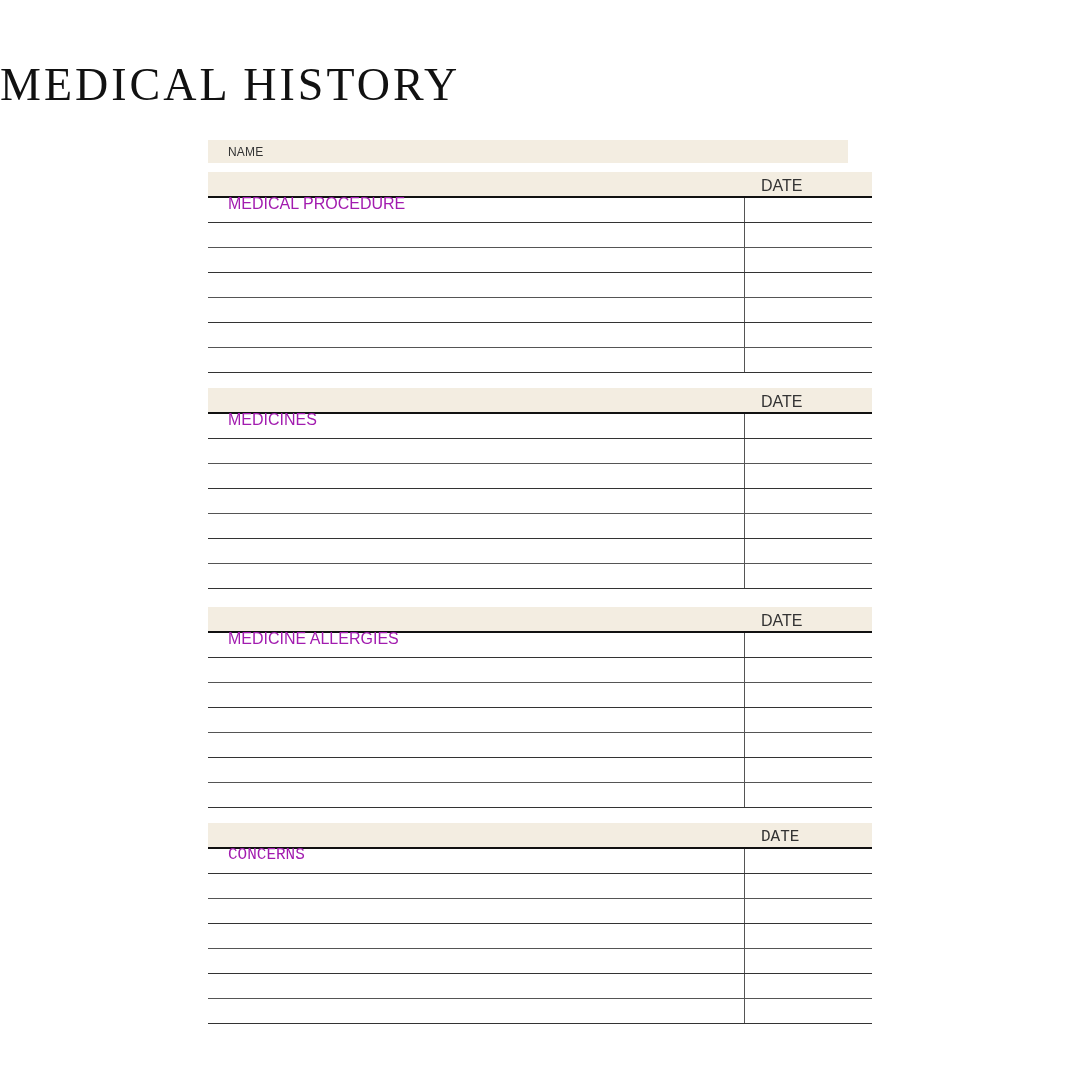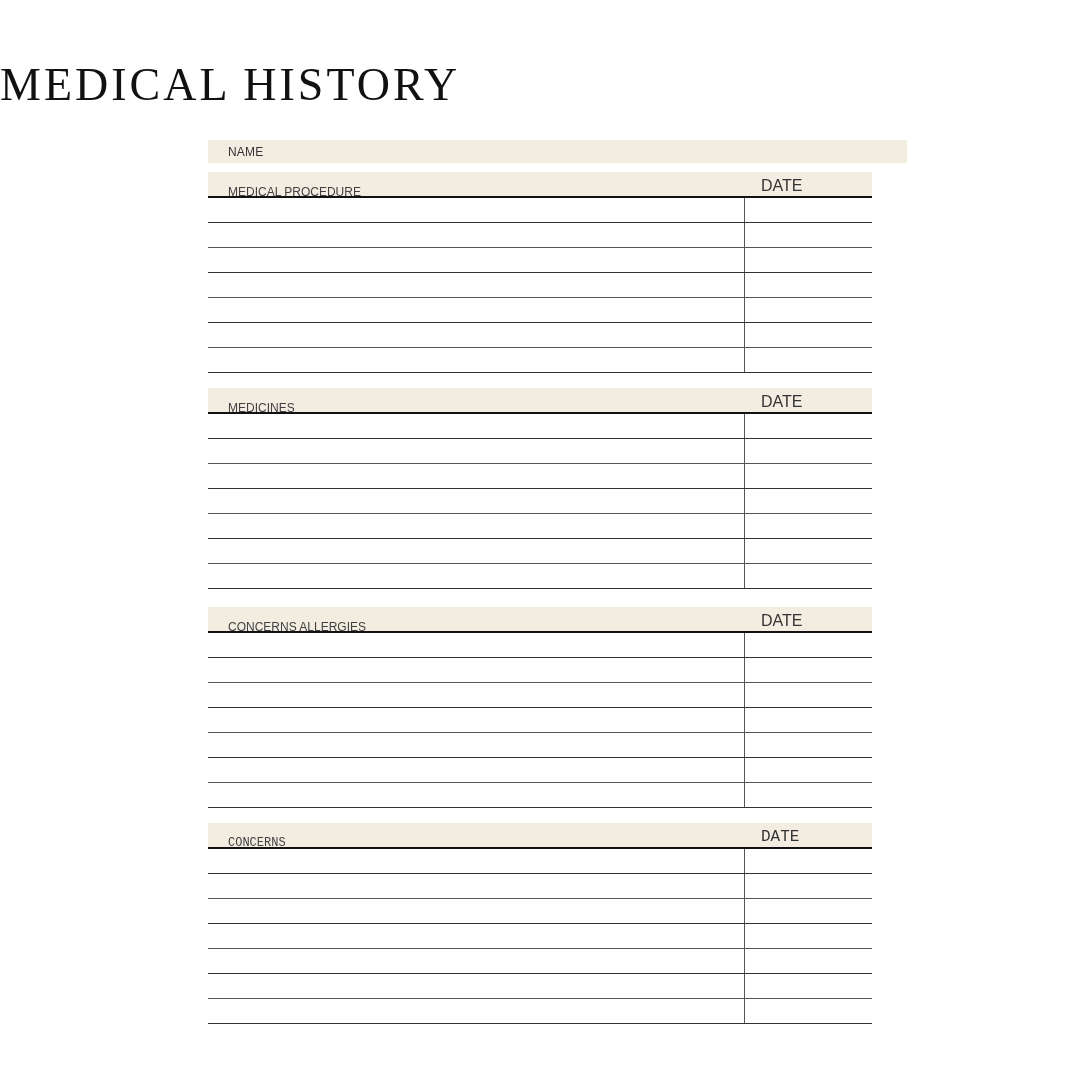--- a/index.html
+++ b/index.html
@@ -1,22 +1,22 @@
 <!DOCTYPE html>
 <html><head>
 <meta charset="utf-8">
 <style>
   html, body { margin:0; padding:0; background:#ffffff; }
   body { width:1080px; height:1080px; position:relative; overflow:hidden; font-family:"Liberation Sans", sans-serif; }
   .title { position:absolute; top:58px; left:0; width:1080px; text-align:left; font-family:"Liberation Serif", "DejaVu Serif", serif; font-size:46px; letter-spacing:3px; color:#111; }
-  .name-bar { position:absolute; left:208px; top:140px; width:699px; height:23px; background:#f3ede1; }
+  .name-bar { position:absolute; left:208px; top:140px; width:640px; height:23px; background:#f3ede1; }
   .name-bar span { position:absolute; left:20px; top:5px; font-size:12px; color:#333; letter-spacing:0.2px; }
   .section { position:absolute; left:208px; width:664px; }
   .sec-head { position:relative; height:24px; background:#f3ede1; border-bottom:2px solid #111; }
-  .sec-head .lbl { position:absolute; left:20px; top:13px; font-size:12px; color:#404040; }
+  .sec-head .lbl { position:absolute; left:20px; top:23px; font-size:16px; color:#a21caf; }
   .sec-head .date { position:absolute; left:553px; top:5px; font-size:16px; color:#333; }
   .row { position:relative; height:24px; border-bottom:1.5px solid #333; }
   .row:nth-child(even) { border-bottom-color:#555; }
   .row .desc { position:absolute; left:0; top:0; width:536px; height:100%; }
   .row .dcell { position:absolute; left:536px; top:0; width:128px; height:100%; border-left:1.5px solid #555; }
 </style>
 </head>
 <body>
 
 <div class="title">MEDICAL HISTORY</div>
@@ -93,21 +93,21 @@
           <div class="dcell"></div>
         </div>
         <div class="row">
           <div class="desc"></div>
           <div class="dcell"></div>
         </div>
       </div>
     </div>
     <div class="section" style="top: 607px;">
       <div class="sec-head">
-        <span class="lbl">CONCERNS ALLERGIES</span>
+        <span class="lbl">MEDICINE ALLERGIES</span>
         <span class="date">DATE</span>
       </div>
       <div>
         <div class="row">
           <div class="desc"></div>
           <div class="dcell"></div>
         </div>
         <div class="row">
           <div class="desc"></div>
           <div class="dcell"></div>

